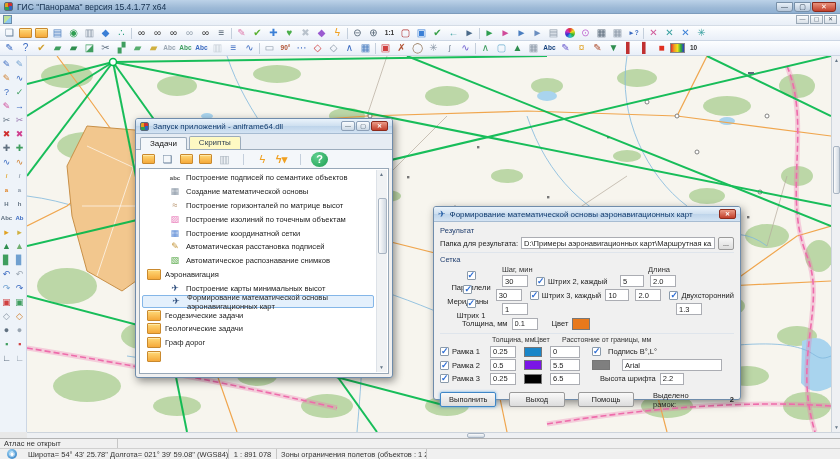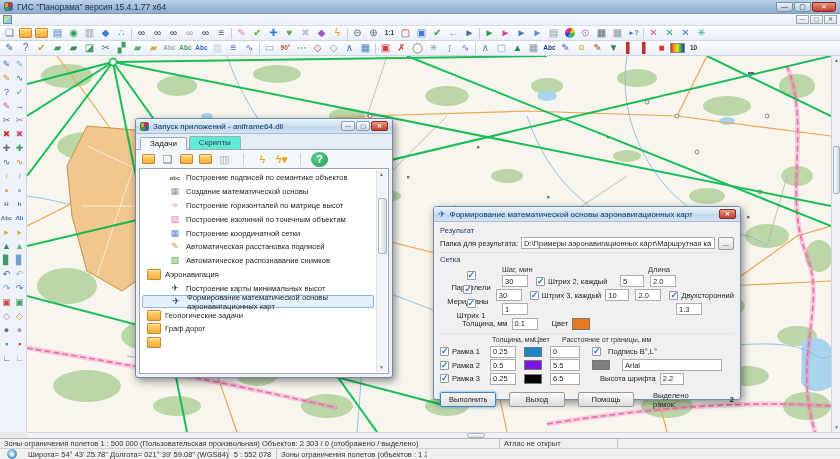--- a/index.html
+++ b/index.html
@@ -62,21 +62,21 @@
   .dtitle { height: 15px; background: linear-gradient(#eaf3fb,#cfe0f0 48%,#bed4ea 52%,#d3e3f3); border-bottom: 1px solid #a7bcd2; border-radius: 2px 2px 0 0; display: flex; align-items: center; padding: 0 4px; gap: 4px; }
   .dtitle .dtext { font-size: 8px; color: #123c6e; }
   .dbtns { margin-left: auto; display: flex; gap: 1px; }
   .dbtn { width: 14px; height: 10px; border: 1px solid #8ca0b8; border-radius: 2px; background: linear-gradient(#fafcfe,#ccd9e6); font-size: 6px; line-height: 8px; text-align: center; color: #345; }
   .dbtn.close { width: 17px; background: linear-gradient(#ea9a86,#c23f2b); border-color: #8c2a1c; color: #fff; font-weight: bold; }
   .plane-ic { font-size: 9px; color: #2a62a8; }
 
   
   #dlg1 { left: 135px; top: 118px; width: 258px; height: 260px; }
   .tabs { display: flex; padding: 2px 4px 0; gap: 2px; background: #e6ecf3; border-bottom: 1px solid #9cacbc; }
-  .tab { padding: 1px 9px 2px; font-size: 8px; border: 1px solid #9cacbc; border-bottom: none; border-radius: 2px 2px 0 0; background: #5eead4; color: #345; }
+  .tab { padding: 1px 9px 2px; font-size: 8px; border: 1px solid #9cacbc; border-bottom: none; border-radius: 2px 2px 0 0; background: #fef9c3; color: #345; }
   .tab.active { background: #f4f7fa; color: #111; position: relative; top: 1px; }
   .dtb { height: 18px; display: flex; align-items: center; gap: 2px; padding: 0 4px; background: #f4f7fa; }
   .dtb .ticon { width: 17px; height: 15px; } .dtb .ticon .tg { font-size: 11px; }
   .dlist { position: relative; margin: 0 3px 3px; height: 206px; border: 1px solid #98a8b8; background: #fff; padding: 2px 14px 2px 2px; overflow: hidden; }
   .li { display: flex; align-items: center; height: 13.8px; font-size: 7.6px; color: #222; padding-left: 5px; }
   .li.task { padding-left: 26px; }
   .licon { width: 14px; min-width: 14px; height: 11px; margin-right: 4px; display: flex; align-items: center; justify-content: center; font-size: 9px; line-height: 1; }
   .li.folder .licon::before { content: ""; width: 12px; height: 9px; background: linear-gradient(#ffd978,#f5a93a); border: 1px solid #c9892e; border-radius: 1px; box-shadow: inset 0 1px #ffe9a8; }
   .ic-abc .licon { color: #555; font-size: 6px; font-weight: bold; }
   .ic-grid .licon { color: #8a97a6; } .ic-contour .licon { color: #b08a60; }
@@ -829,20 +829,24 @@
           <div class="li task ic-plane">
             <span class="licon">✈</span>
             <span class="llabel">Построение карты минимальных высот</span>
           </div>
           <div class="li task ic-plane sel">
             <span class="licon">✈</span>
             <span class="llabel">Формирование математической основы аэронавигационных карт</span>
           </div>
           <div class="li folder">
             <span class="licon"></span>
+            <span class="llabel">Геодезические задачи</span>
+          </div>
+          <div class="li folder">
+            <span class="licon"></span>
             <span class="llabel">Геологические задачи</span>
           </div>
           <div class="li folder">
             <span class="licon"></span>
             <span class="llabel">Граф дорог</span>
           </div>
           <div class="li folder">
             <span class="licon"></span>
           </div>
         </div>
@@ -962,25 +966,24 @@
         <button class="btn primary">Выполнить</button>
         <button class="btn">Выход</button>
         <button class="btn">Помощь</button>
         <span class="selcount">Выделено рамок:</span>
         <span class="selval">2</span>
       </div>
     </div>
   </div>
 
   <div class="status1">
-    <span class="sseg" style="width:500px">Зоны ограничения полетов  1 : 500 000 (Пользовательская произвольная) Объектов: 2 303 / 0 (отображено / выделено)</span>
     <span class="sseg" style="width:118px">Атлас не открыт</span>
     <span class="sseg" style="flex:1;border-right:none"></span>
   </div>
   <div class="status2">
     <span class="logo-circ">◉</span>
     <span class="sseg" style="width:205px">Широта= 54° 43' 25.78"   Долгота= 021° 39' 59.08"  (WGS84)</span>
-    <span class="sseg" style="width:48px;justify-content:center">5 : 552 078</span>
+    <span class="sseg" style="width:48px;justify-content:center">1 : 891 078</span>
     <span class="sseg" style="width:150px">Зоны ограничения полетов  (объектов : 1 283)</span>
     <span class="sseg" style="flex:1;border-right:none"></span>
   </div>
 
 </div>
 
 </body></html>

